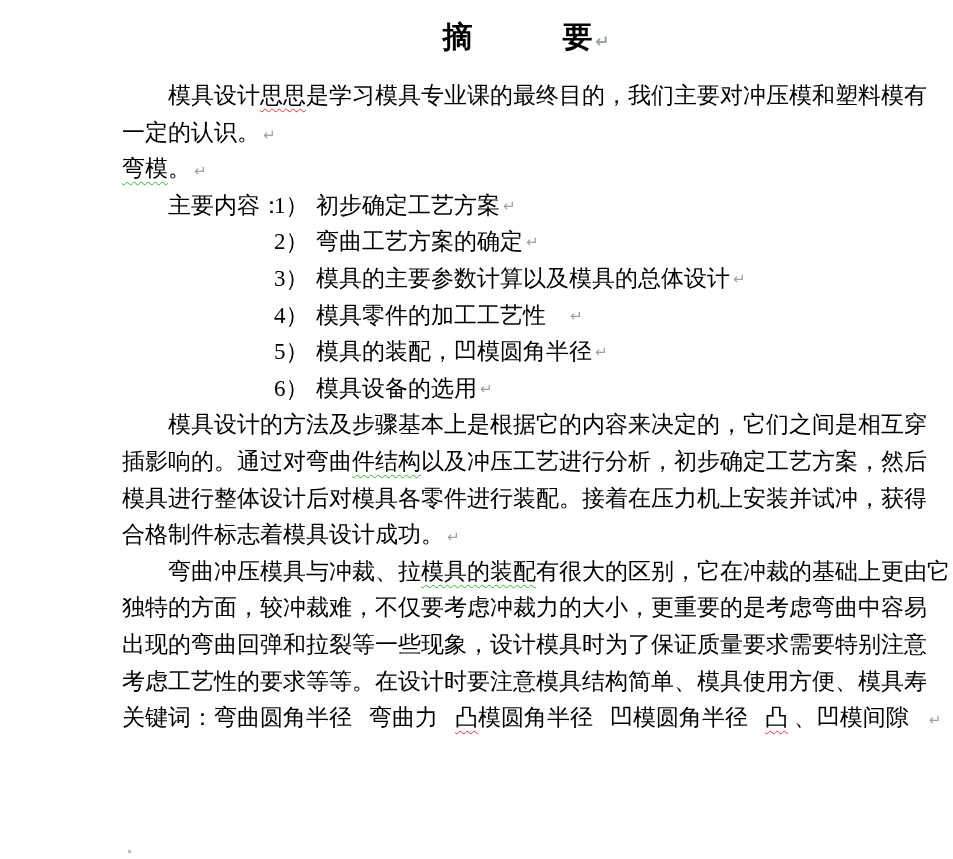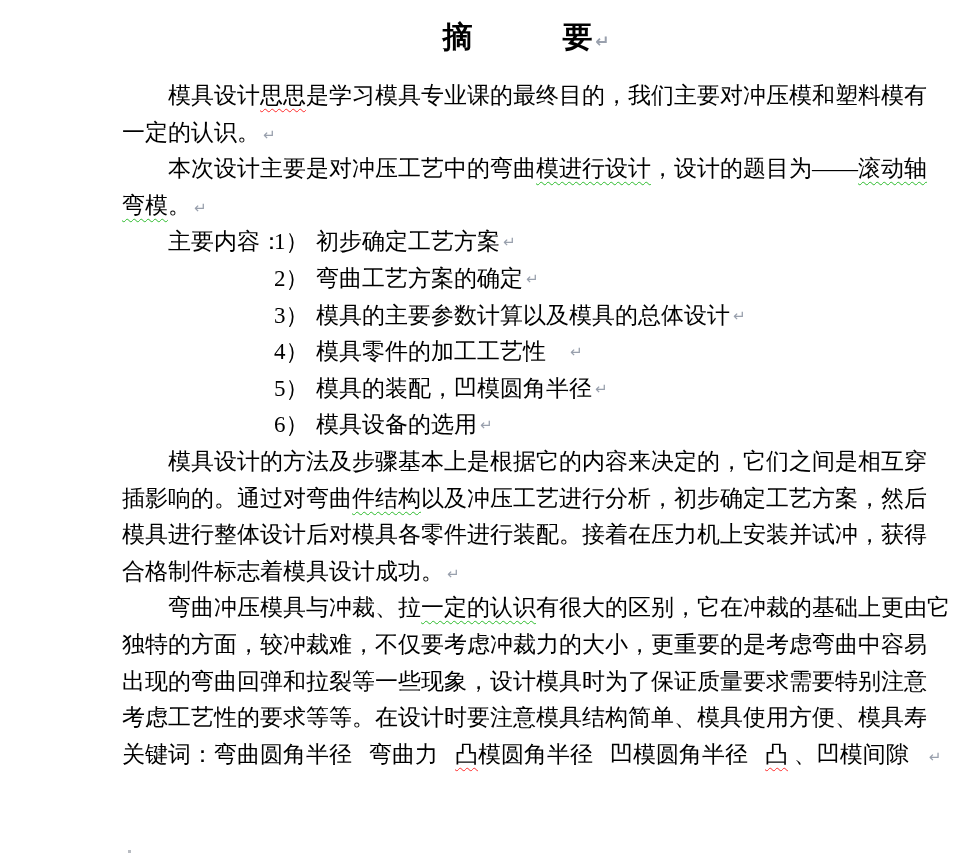--- a/index.html
+++ b/index.html
@@ -64,21 +64,20 @@
 <div class="page">
   <div class="content">
 
     <div class="doc-title"><span>摘　　　要</span><span class="pilcrow">↵</span></div>
 
     <div class="body-text">
 
       <div class="line indent">模具设计<span class="sq-red">思思</span>是学习模具专业课的最终目的，我们主要对冲压模和塑料模有</div>
       <div class="line"><span>一定的认识。</span><span class="pilcrow">↵</span></div>
 
-      <div class="line indent">本次设计主要是对冲压工艺中的弯曲<span class="sq-green">模进行设计</span>，设计的题目为——<span class="sq-green">滚动轴</span></div>
       <div class="line"><span><span class="sq-green">弯模</span>。</span><span class="pilcrow">↵</span></div>
 
       <div class="line list-row">
         <span class="list-label">主要内容：</span>
           <span class="num">1）</span>
           <span>初步确定工艺方案</span>
           <span class="pilcrow">↵</span>
       </div>
       <div class="line list-row">
         <span class="list-label"></span>
@@ -109,21 +108,21 @@
           <span class="num">6）</span>
           <span>模具设备的选用</span>
           <span class="pilcrow">↵</span>
       </div>
 
       <div class="line indent">模具设计的方法及步骤基本上是根据它的内容来决定的，它们之间是相互穿</div>
       <div class="line">插影响的。通过对弯曲<span class="sq-green">件结构</span>以及冲压工艺进行分析，初步确定工艺方案，然后</div>
       <div class="line">模具进行整体设计后对模具各零件进行装配。接着在压力机上安装并试冲，获得</div>
       <div class="line"><span>合格制件标志着模具设计成功。</span><span class="pilcrow">↵</span></div>
 
-      <div class="line indent">弯曲冲压模具与冲裁、拉<span class="sq-green">一定的认识</span>有很大的区别，它在冲裁的基础上更由它</div>
+      <div class="line indent">弯曲冲压模具与冲裁、拉<span class="sq-green">模具的装配</span>有很大的区别，它在冲裁的基础上更由它</div>
       <div class="line">独特的方面，较冲裁难，不仅要考虑冲裁力的大小，更重要的是考虑弯曲中容易</div>
       <div class="line">出现的弯曲回弹和拉裂等一些现象，设计模具时为了保证质量要求需要特别注意</div>
       <div class="line">考虑工艺性的要求等等。在设计时要注意模具结构简单、模具使用方便、模具寿</div>
 
       <div class="line">
         <span class="kw-label">关键词：</span><span class="kw-term">弯曲圆角半径</span><span class="kw-term">弯曲力</span><span class="kw-term"><span class="sq-red">凸</span>模圆角半径</span><span class="kw-term">凹模圆角半径</span><span class="kw-term"><span class="sq-red">凸</span> 、凹模间隙</span><span class="pilcrow">↵</span>
       </div>
 
     </div>
   </div>

